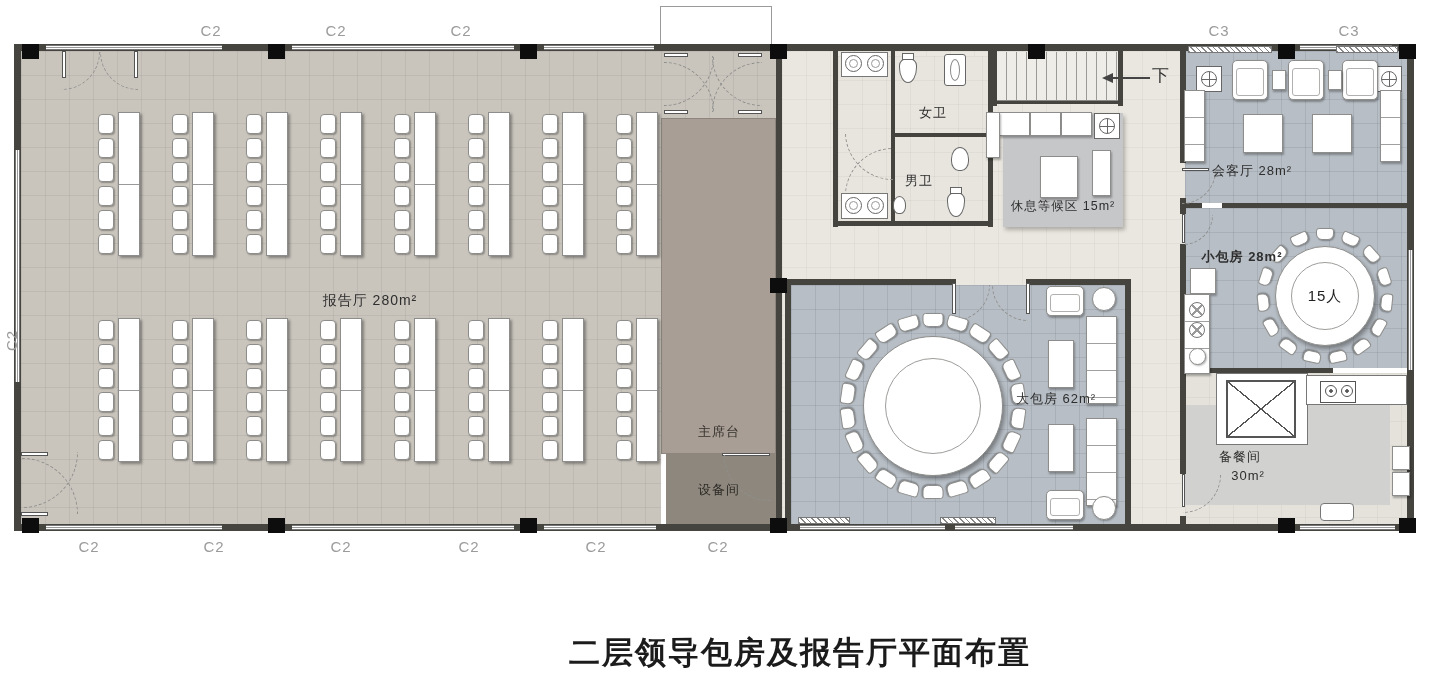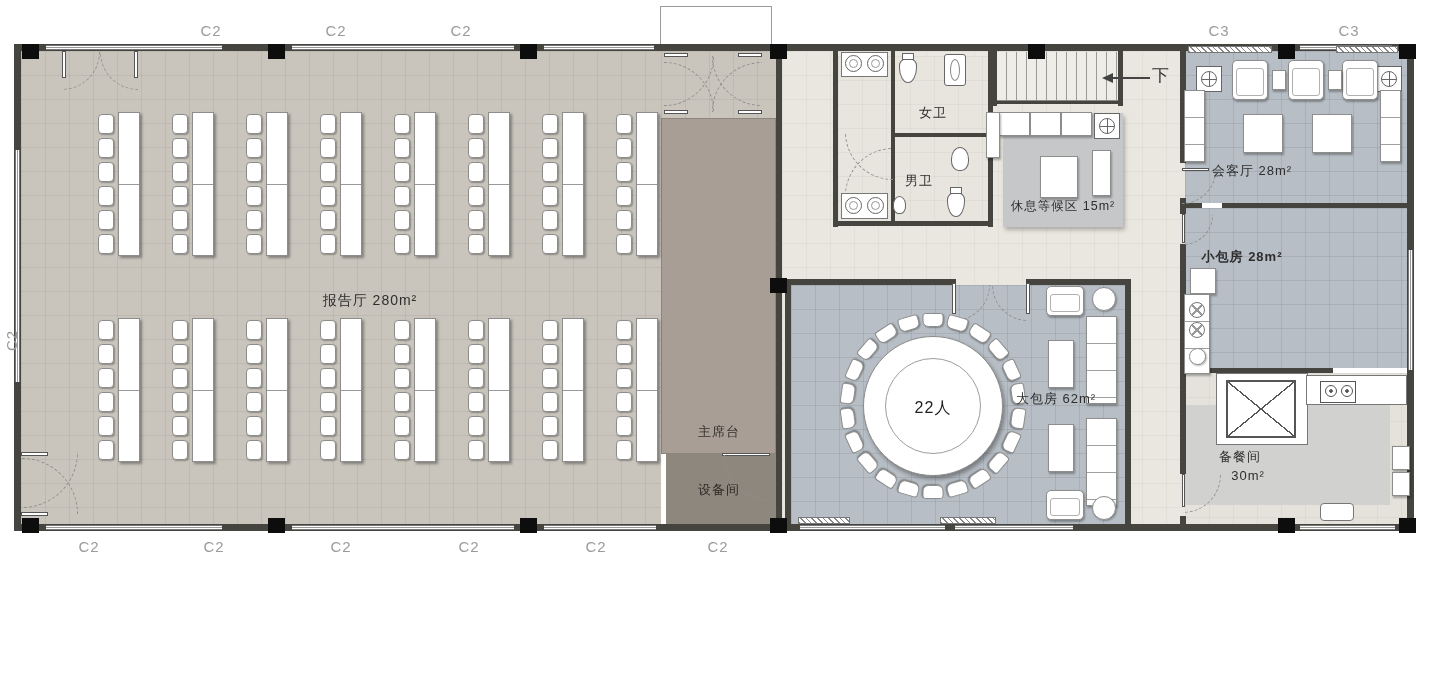--- a/index.html
+++ b/index.html
@@ -375,23 +375,44 @@
         <div class="rchair" style="width: 21px; height: 14px; transform: translate(-50%, -50%) rotate(245.455deg) translate(0px, -86px);"></div>
         <div class="rchair" style="width: 21px; height: 14px; transform: translate(-50%, -50%) rotate(261.818deg) translate(0px, -86px);"></div>
         <div class="rchair" style="width: 21px; height: 14px; transform: translate(-50%, -50%) rotate(278.182deg) translate(0px, -86px);"></div>
         <div class="rchair" style="width: 21px; height: 14px; transform: translate(-50%, -50%) rotate(294.545deg) translate(0px, -86px);"></div>
         <div class="rchair" style="width: 21px; height: 14px; transform: translate(-50%, -50%) rotate(310.909deg) translate(0px, -86px);"></div>
         <div class="rchair" style="width: 21px; height: 14px; transform: translate(-50%, -50%) rotate(327.273deg) translate(0px, -86px);"></div>
         <div class="rchair" style="width: 21px; height: 14px; transform: translate(-50%, -50%) rotate(343.636deg) translate(0px, -86px);"></div>
       </div>
     <div class="rt-outer" style="left:30px;top:30px;width:140px;height:140px;"></div>
     <div class="rt-inner" style="left:52px;top:52px;width:96px;height:96px;"></div>
-    <div class="cap" style="top:92px;">22人</div>
   </div>
 
+  <div class="abs" style="left:1250px;top:221px;width:150px;height:150px;">
+    <div class="rt-chairs">
+        <div class="rchair" style="width: 18px; height: 12px; transform: translate(-50%, -50%) rotate(0deg) translate(0px, -62px);"></div>
+        <div class="rchair" style="width: 18px; height: 12px; transform: translate(-50%, -50%) rotate(24deg) translate(0px, -62px);"></div>
+        <div class="rchair" style="width: 18px; height: 12px; transform: translate(-50%, -50%) rotate(48deg) translate(0px, -62px);"></div>
+        <div class="rchair" style="width: 18px; height: 12px; transform: translate(-50%, -50%) rotate(72deg) translate(0px, -62px);"></div>
+        <div class="rchair" style="width: 18px; height: 12px; transform: translate(-50%, -50%) rotate(96deg) translate(0px, -62px);"></div>
+        <div class="rchair" style="width: 18px; height: 12px; transform: translate(-50%, -50%) rotate(120deg) translate(0px, -62px);"></div>
+        <div class="rchair" style="width: 18px; height: 12px; transform: translate(-50%, -50%) rotate(144deg) translate(0px, -62px);"></div>
+        <div class="rchair" style="width: 18px; height: 12px; transform: translate(-50%, -50%) rotate(168deg) translate(0px, -62px);"></div>
+        <div class="rchair" style="width: 18px; height: 12px; transform: translate(-50%, -50%) rotate(192deg) translate(0px, -62px);"></div>
+        <div class="rchair" style="width: 18px; height: 12px; transform: translate(-50%, -50%) rotate(216deg) translate(0px, -62px);"></div>
+        <div class="rchair" style="width: 18px; height: 12px; transform: translate(-50%, -50%) rotate(240deg) translate(0px, -62px);"></div>
+        <div class="rchair" style="width: 18px; height: 12px; transform: translate(-50%, -50%) rotate(264deg) translate(0px, -62px);"></div>
+        <div class="rchair" style="width: 18px; height: 12px; transform: translate(-50%, -50%) rotate(288deg) translate(0px, -62px);"></div>
+        <div class="rchair" style="width: 18px; height: 12px; transform: translate(-50%, -50%) rotate(312deg) translate(0px, -62px);"></div>
+        <div class="rchair" style="width: 18px; height: 12px; transform: translate(-50%, -50%) rotate(336deg) translate(0px, -62px);"></div>
+      </div>
+    <div class="rt-outer" style="left:25px;top:25px;width:100px;height:100px;"></div>
+    <div class="rt-inner" style="left:41px;top:41px;width:68px;height:68px;"></div>
+    <div class="cap" style="top:66px;font-size:15px;">15人</div>
+  </div>
 
   <div class="lbl" style="left:305px;top:292px;width:130px;font-size:14px;">报告厅 280m²</div>
   <div class="lbl" style="left:691px;top:423px;width:56px;color:#35312d;">主席台</div>
   <div class="lbl" style="left:691px;top:481px;width:56px;color:#2c2a26;">设备间</div>
   <div class="lbl" style="left:915px;top:104px;width:36px;">女卫</div>
   <div class="lbl" style="left:901px;top:172px;width:36px;">男卫</div>
   <div class="lbl" style="left:1006px;top:198px;width:114px;font-size:12.5px;">休息等候区 15m²</div>
   <div class="lbl" style="left:1204px;top:162px;width:96px;">会客厅 28m²</div>
   <div class="lbl" style="left:1194px;top:248px;width:96px;font-weight:bold;">小包房 28m²</div>
   <div class="lbl" style="left:1006px;top:390px;width:100px;">大包房 62m²</div>
@@ -404,13 +425,14 @@
   <div class="glabel" style="left:1202px;top:22px;">C3</div>
   <div class="glabel" style="left:1332px;top:22px;">C3</div>
   <div class="glabel" style="left:72px;top:538px;">C2</div>
   <div class="glabel" style="left:197px;top:538px;">C2</div>
   <div class="glabel" style="left:324px;top:538px;">C2</div>
   <div class="glabel" style="left:452px;top:538px;">C2</div>
   <div class="glabel" style="left:579px;top:538px;">C2</div>
   <div class="glabel" style="left:701px;top:538px;">C2</div>
   <div class="glabel" style="left:-6px;top:332px;transform:rotate(-90deg);">C2</div>
 
+  <div id="title">二层领导包房及报告厅平面布置</div>
 </div>
 
 </body></html>

